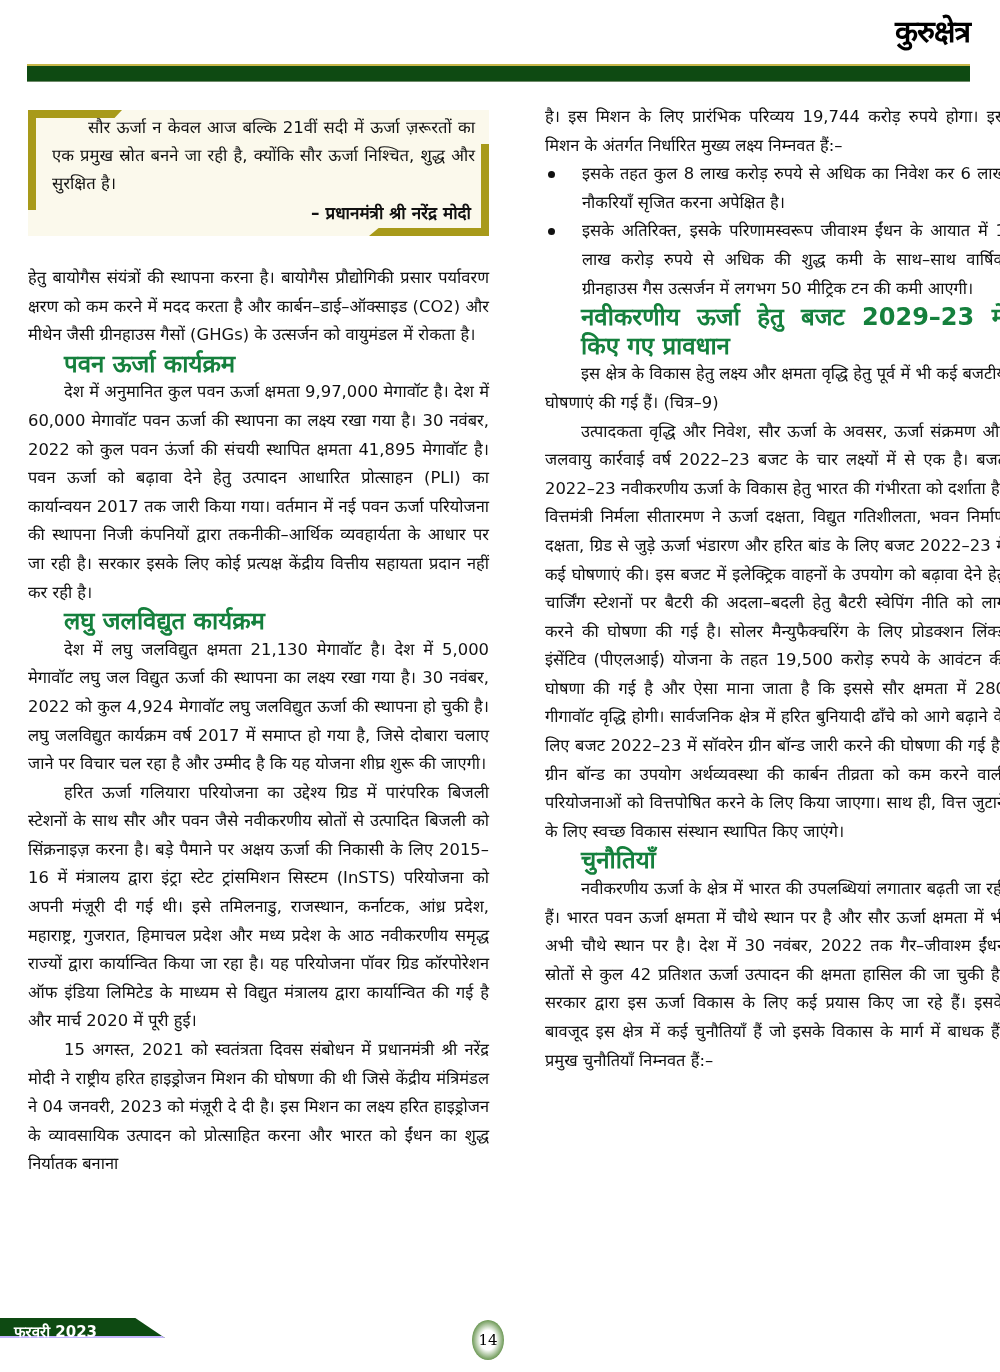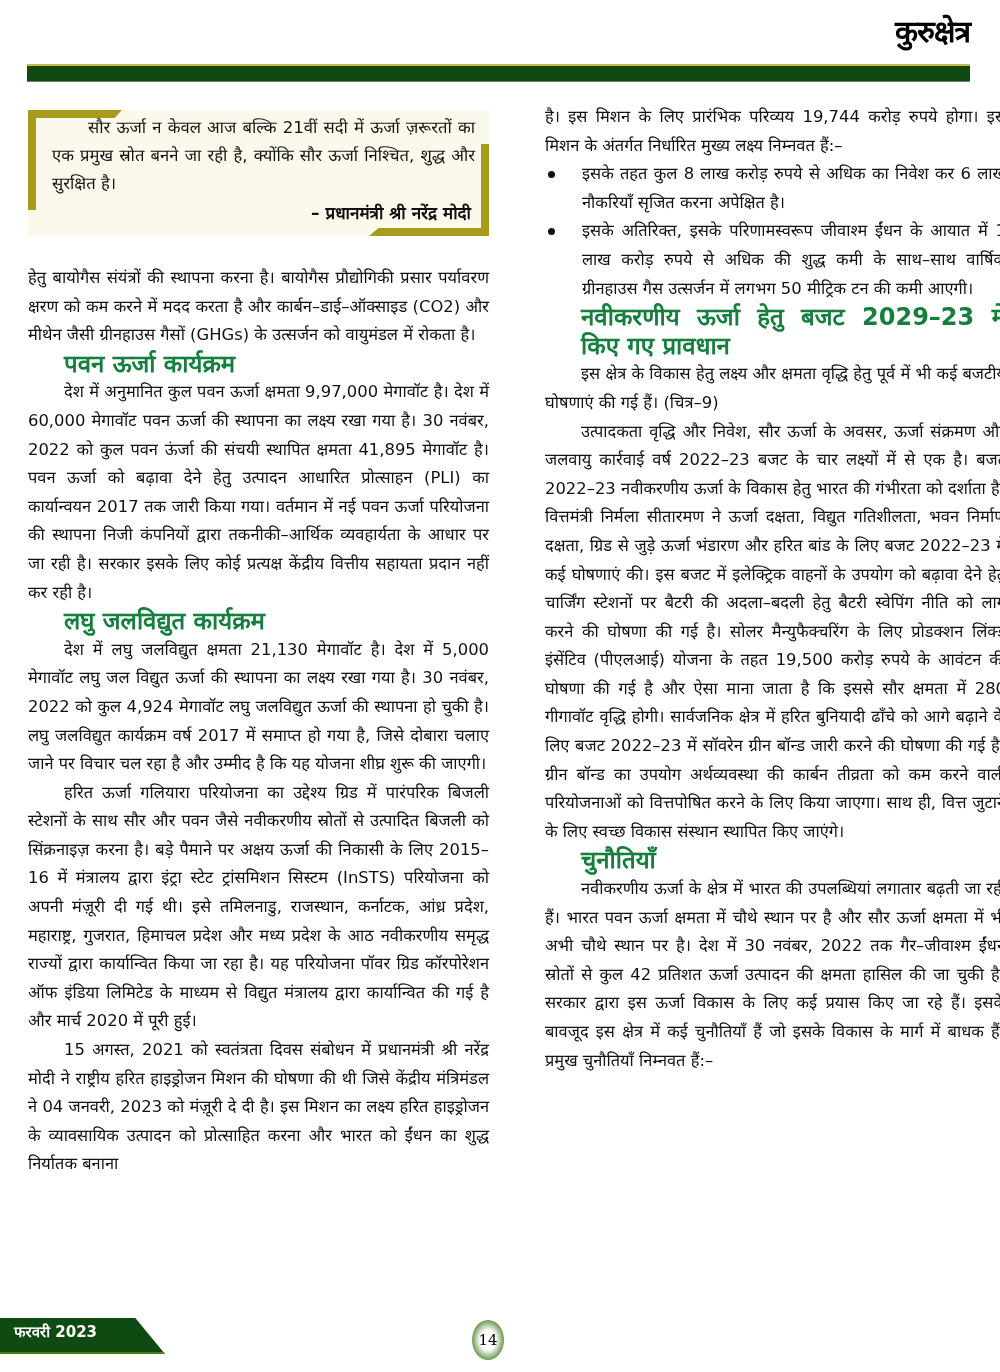--- a/index.html
+++ b/index.html
@@ -47,25 +47,25 @@
     font-size: 24px; font-weight: bold; color: #15803d; padding-left: 36px; line-height: 28.6px;
   }
   h3.subhead.wrap { text-align: justify; }
   ul.bullets { list-style: none; }
   ul.bullets li { position: relative; padding-left: 37px; }
   ul.bullets li .dot {
     position: absolute; left: 3px; top: 11px; width: 7px; height: 7px; border-radius: 50%; background: #111;
   }
 
   .footer-date {
-    position: absolute; left: 0; top: 1318px; width: 165px; height: 36px;
+    position: absolute; left: 0; top: 1318px; width: 165px; height: 20px;
     background: #0e4a12; color: #fff; font-weight: bold; font-size: 15px; line-height: 28px;
     padding-left: 14px;
     clip-path: polygon(0 0, 82% 0, 100% 100%, 0 100%);
-    border-bottom: 2px solid #4d7c0f;
+    border-bottom: 2px solid #c4b5fd;
   }
   .page-num {
     position: absolute; left: 472px; top: 1320px; width: 32px; height: 40px; border-radius: 50%;
     background: radial-gradient(ellipse at center, #ffffff 0%, #ffffff 35%, #6f9a58 70%, #1e5a1a 100%);
     font-family: "DejaVu Serif", serif; font-size: 15px; line-height: 40px; text-align: center; color: #000;
   }
 </style>
 </head>
 <body>
 

